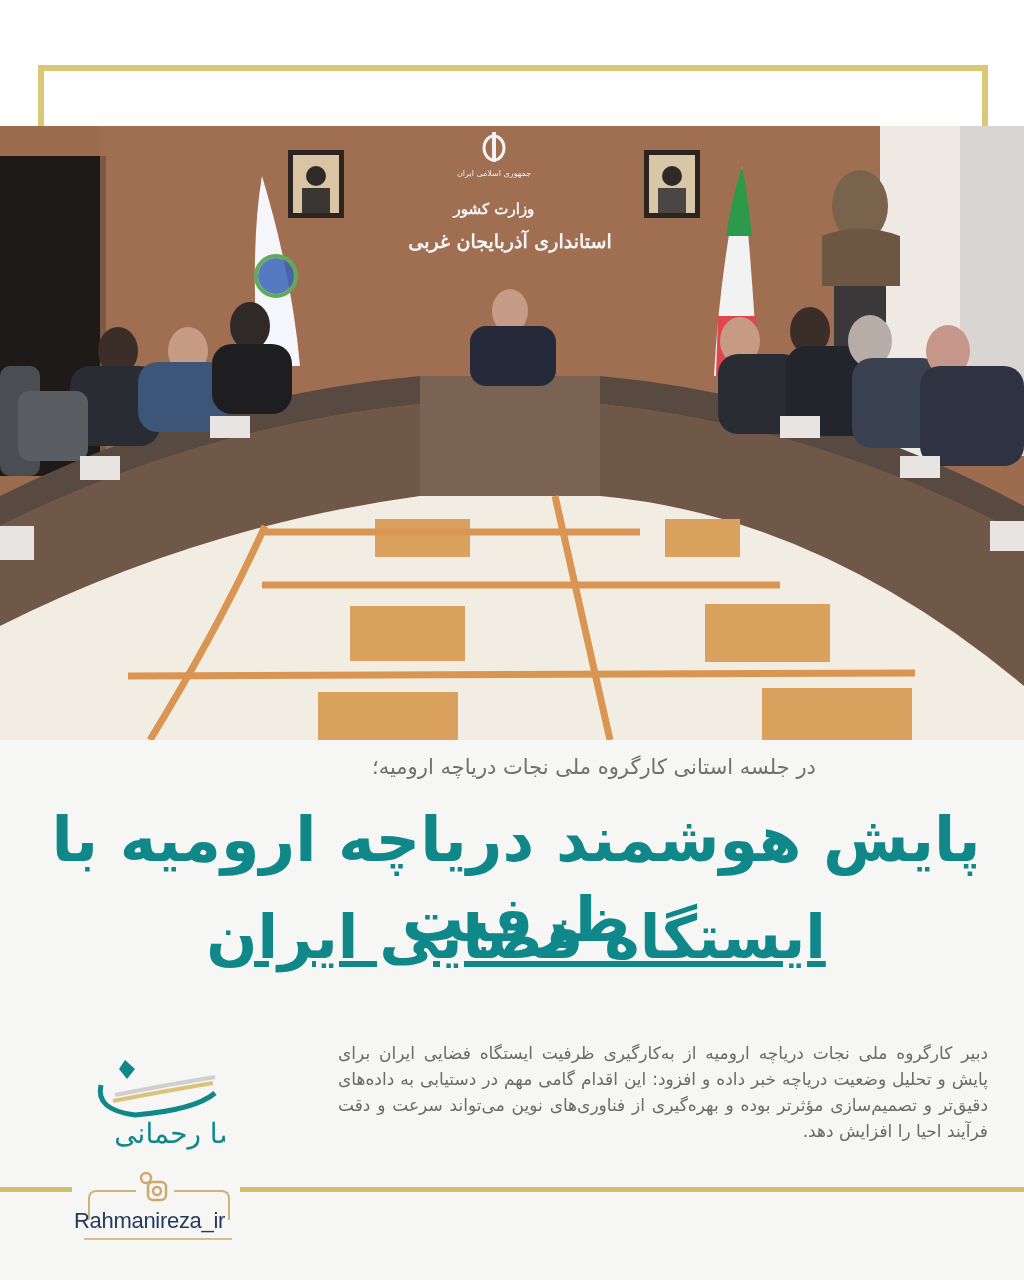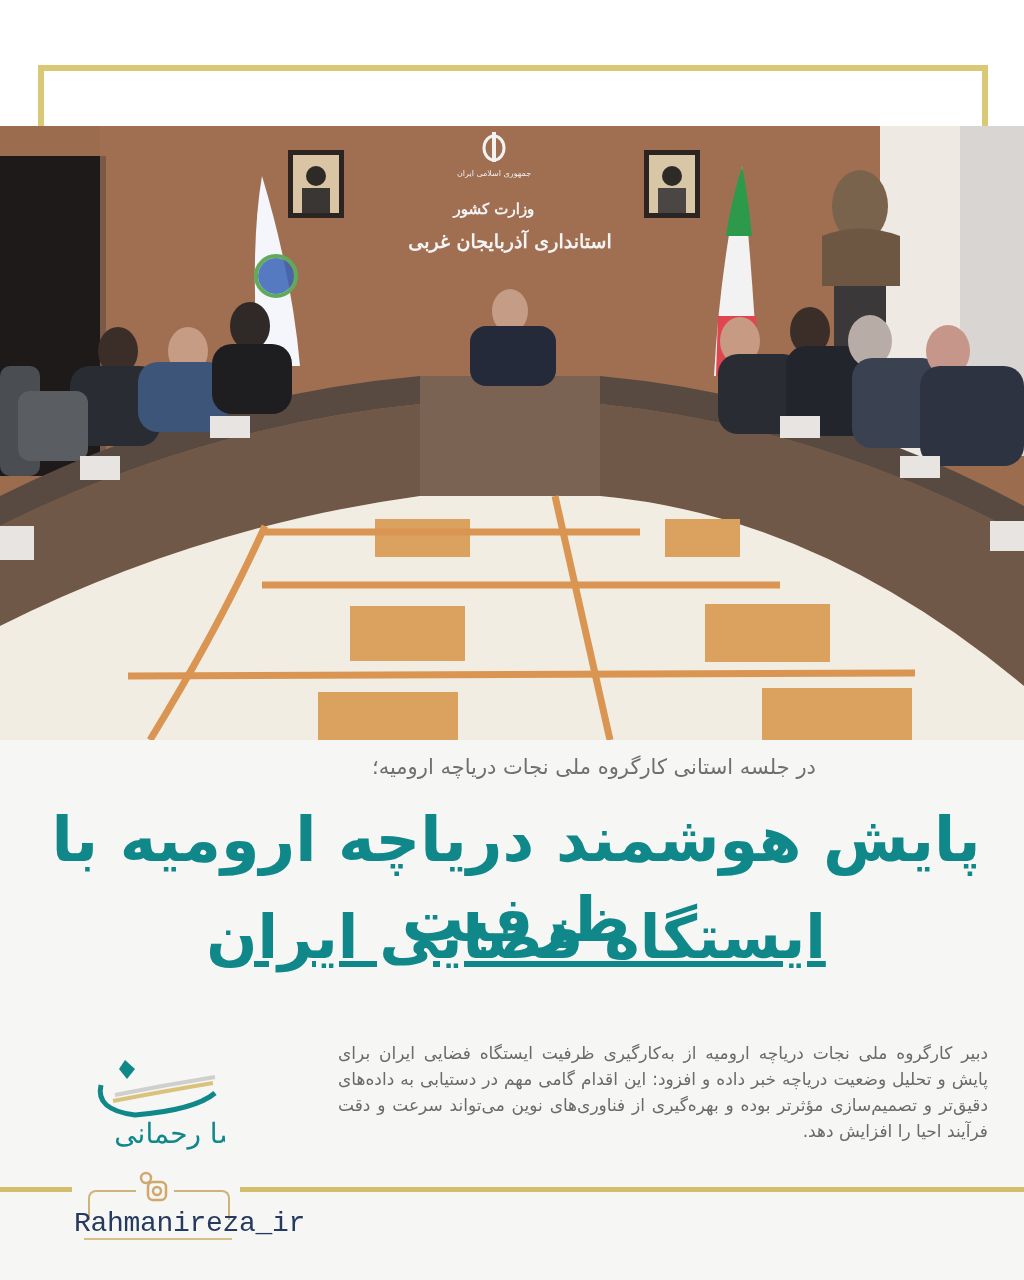--- a/index.html
+++ b/index.html
@@ -47,21 +47,21 @@
   .divider-left { position: absolute; left: 0; top: 1187px; width: 72px; height: 5px; background: #d2bf6c; }
   .divider-right { position: absolute; left: 240px; top: 1187px; width: 784px; height: 5px; background: #d2bf6c; }
 
   .handle-box {
     position: absolute; left: 88px; top: 1190px; width: 142px; height: 30px;
     border: 2px solid #cfb47a; border-bottom: none; border-radius: 8px 8px 0 0;
   }
   .handle-icon { position: absolute; left: 136px; top: 1170px; width: 38px; height: 34px; background: #f6f6f5; }
   .handle-text {
     position: absolute; left: 74px; top: 1208px;
-    font-family: Liberation Mono, monospace; font-size: 28px; color: #253a5e; letter-spacing: -0.3px;
+    font-family: Liberation Sans, sans-serif; font-size: 22px; color: #253a5e; letter-spacing: -0.3px;
   }
   .handle-underline { position: absolute; left: 84px; top: 1238px; width: 148px; height: 2px; background: #d7bf85; }
 </style>
 </head>
 <body>
 
 <div class="top-band"></div>
 <div class="gold-frame"></div>
 
 <div class="photo">

